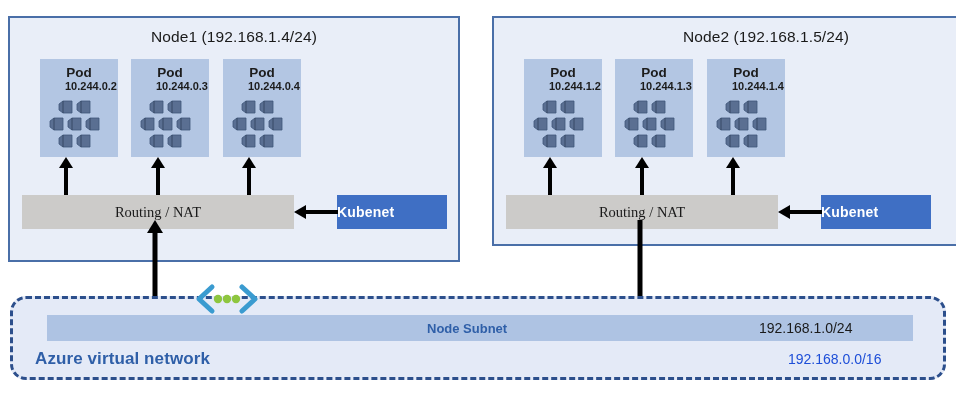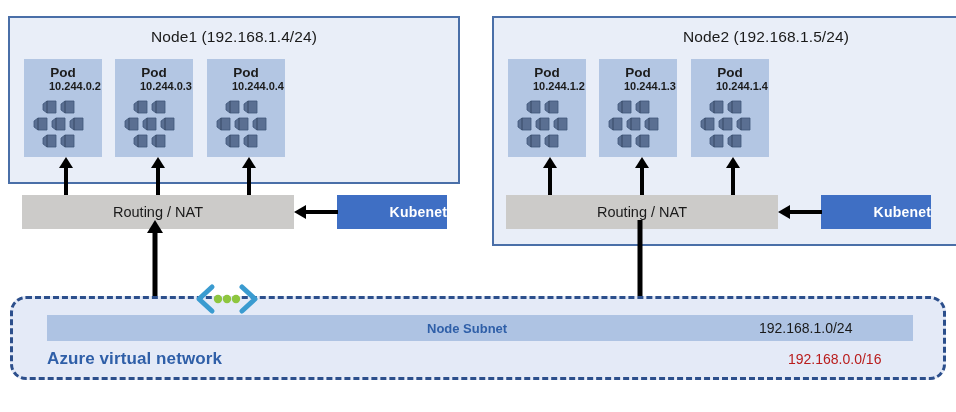--- a/index.html
+++ b/index.html
@@ -37,20 +37,21 @@
     letter-spacing: 0.1px;
   }
 
   
   .pod-box {
     position: absolute;
     width: 78px;
     height: 98px;
     background: #b3c6e3;
     box-sizing: border-box;
+    margin-left: 16px;
   }
   .pod-label {
     position: absolute;
     top: 6px;
     left: 0;
     width: 100%;
     text-align: center;
     font-size: 13.5px;
     font-weight: bold;
     color: #1c1c1c;
@@ -80,31 +81,31 @@
     position: absolute;
     background: #cccbc9;
     box-sizing: border-box;
     display: flex;
     align-items: center;
     justify-content: center;
   }
   .routing-label {
     font-size: 14.5px;
     color: #1a1a1a;
-    font-family: Liberation Sans, sans-serif;
+    font-family: Liberation Serif, serif;
   }
 
   
   .kubenet-box {
     position: absolute;
     background: #3f6fc4;
     box-sizing: border-box;
     display: flex;
     align-items: center;
-    justify-content: flex-end;
+    justify-content: flex-start;
   }
   .kubenet-label {
     font-size: 14px;
     font-weight: bold;
     color: #ffffff;
     letter-spacing: 0.2px;
   }
 
   
   .arrow-svg {
@@ -138,34 +139,34 @@
   .vnet-title {
     position: absolute;
     font-size: 17px;
     font-weight: bold;
     color: #2f5fa8;
     letter-spacing: 0.1px;
   }
   .vnet-cidr {
     position: absolute;
     font-size: 14px;
-    color: #b91c1c;
+    color: #1d4ed8;
   }
 
   
   .link-icon {
     position: absolute;
   }
 </style>
 </head>
 <body>
 
 <div id="canvas">
 
-  <div class="node-box" style="left:8px; top:16px; width:452px; height:168px;">
+  <div class="node-box" style="left:8px; top:16px; width:452px; height:246px;">
     <div class="node-title">Node1 (192.168.1.4/24)</div>
 
     <div class="pod-box" style="left:14px; top:41px;">
       <div class="pod-label">Pod</div>
       <div class="pod-ip">10.244.0.2</div>
       <div class="pod-icon">
         <svg width="64" height="52" viewBox="0 0 64 52">
           <g fill="#5a6f92" stroke="#3f5579" stroke-width="0.8">
             <g transform="translate(12,2)">
                 <path d="M0 3 L4 0 L13 0 L13 12 L4 12 L0 9 Z"></path>
@@ -469,21 +470,21 @@
   </svg>
 
   <div class="vnet-box" style="left:10px; top:296px; width:936px; height:84px;">
 
     <div class="subnet-bar" style="left:34px; top:16px; width:866px; height:26px;"></div>
 
     <div class="subnet-label" style="left:414px; top:22px;">Node Subnet</div>
 
     <div class="subnet-cidr" style="left:726px; top:21px;margin-left:20px;">192.168.1.0/24</div>
 
-    <div class="vnet-title" style="left:34px; top:50px;">Azure virtual network</div>
+    <div class="vnet-title" style="left:22px; top:50px;">Azure virtual network</div>
 
     <div class="vnet-cidr" style="left:775px; top:52px;">192.168.0.0/16</div>
   </div>
 
   <div class="link-icon" style="left:192px; top:283px;">
     <svg width="70" height="32" viewBox="0 0 70 32">
       <path d="M20 4 L7 16 L20 28" fill="none" stroke="#3a9bd0" stroke-width="5" stroke-linecap="round" stroke-linejoin="round"></path>
       <path d="M50 4 L63 16 L50 28" fill="none" stroke="#3a9bd0" stroke-width="5" stroke-linecap="round" stroke-linejoin="round"></path>
       <circle cx="26" cy="16" r="4.2" fill="#8ec63f"></circle>
       <circle cx="35" cy="16" r="4.2" fill="#8ec63f"></circle>

